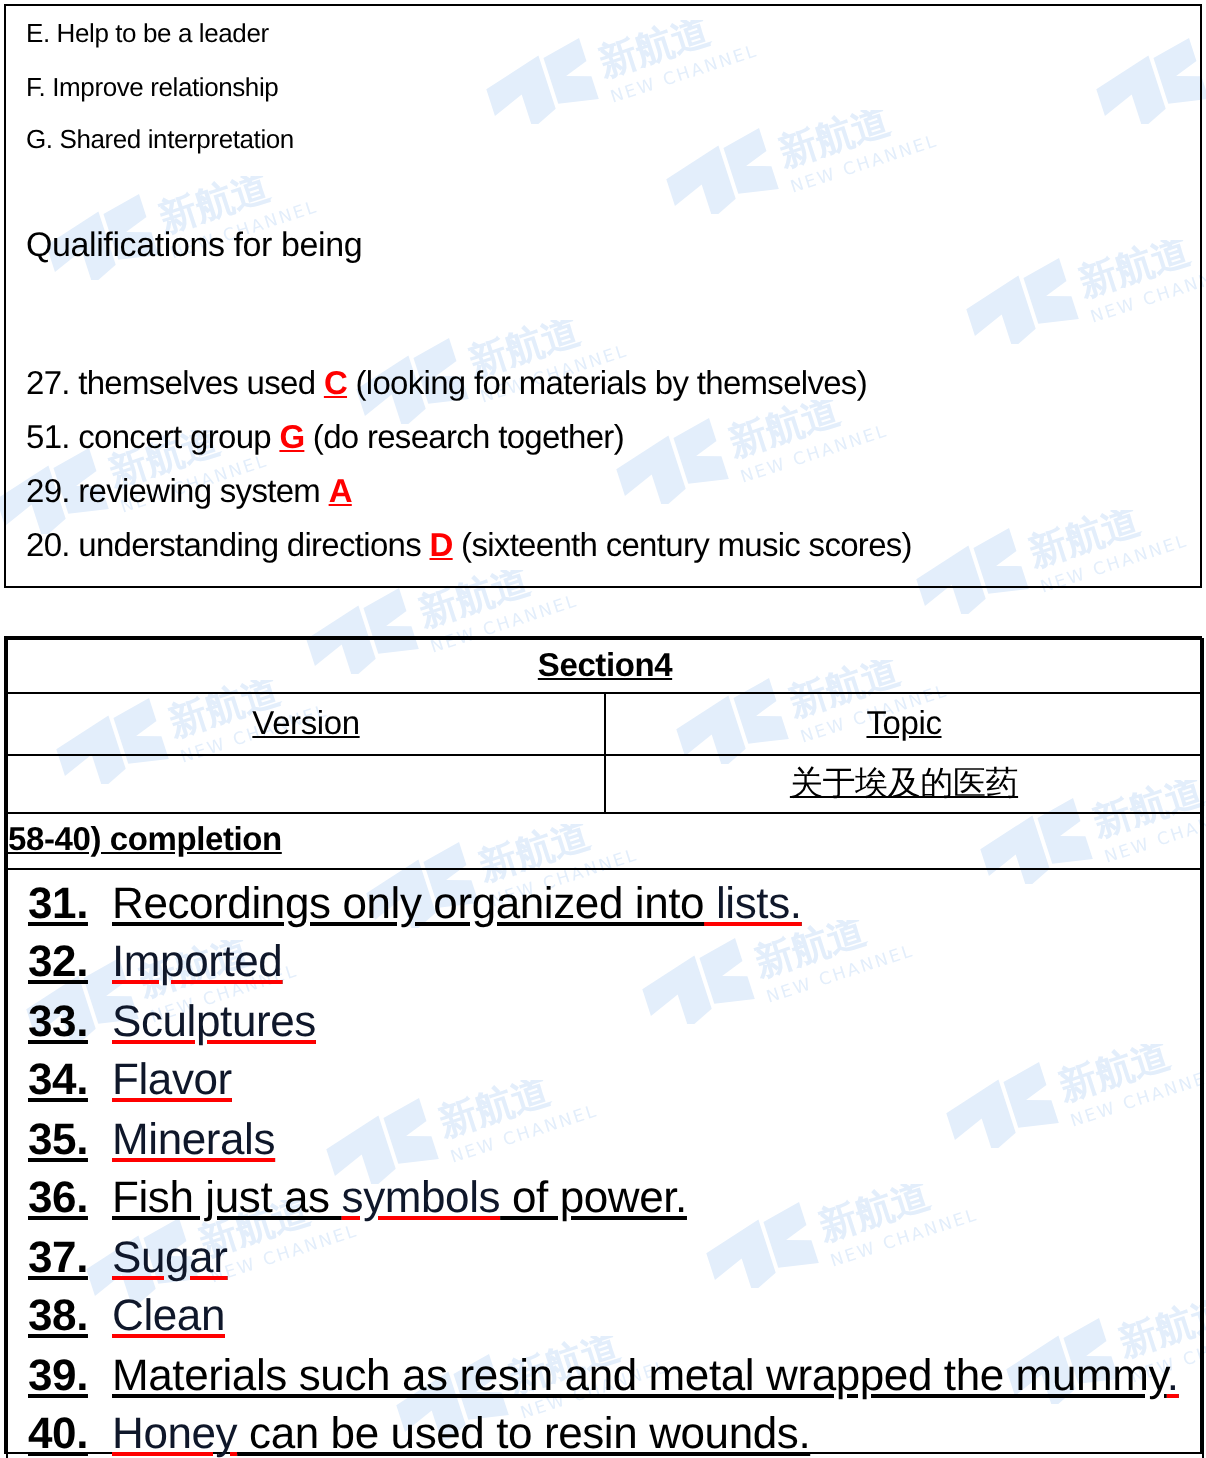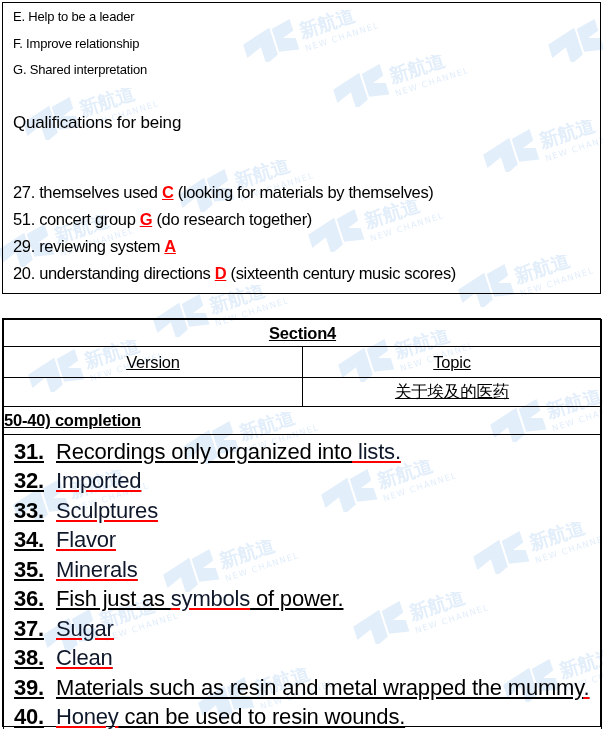--- a/index.html
+++ b/index.html
@@ -427,21 +427,21 @@
     </tr>
     <tr>
       <td class="col-version">Version</td>
       <td class="col-topic">Topic</td>
     </tr>
     <tr>
       <td class="val-version"></td>
       <td class="val-topic">关于埃及的医药</td>
     </tr>
     <tr>
-      <td class="completion" colspan="2">50-40) completion</td>
+      <td class="completion" colspan="2">58-40) completion</td>
     </tr>
     <tr>
       <td class="answers-cell" colspan="2">
         <div class="ans-list" id="answers-list">
               <div class="ans-row">
                 <span class="ans-num">31.</span>
                 <span class="ans-text"><span>Recordings only organized into</span><span class="u-red"> lists.</span></span>
               </div>
               <div class="ans-row">
                 <span class="ans-num">32.</span>

